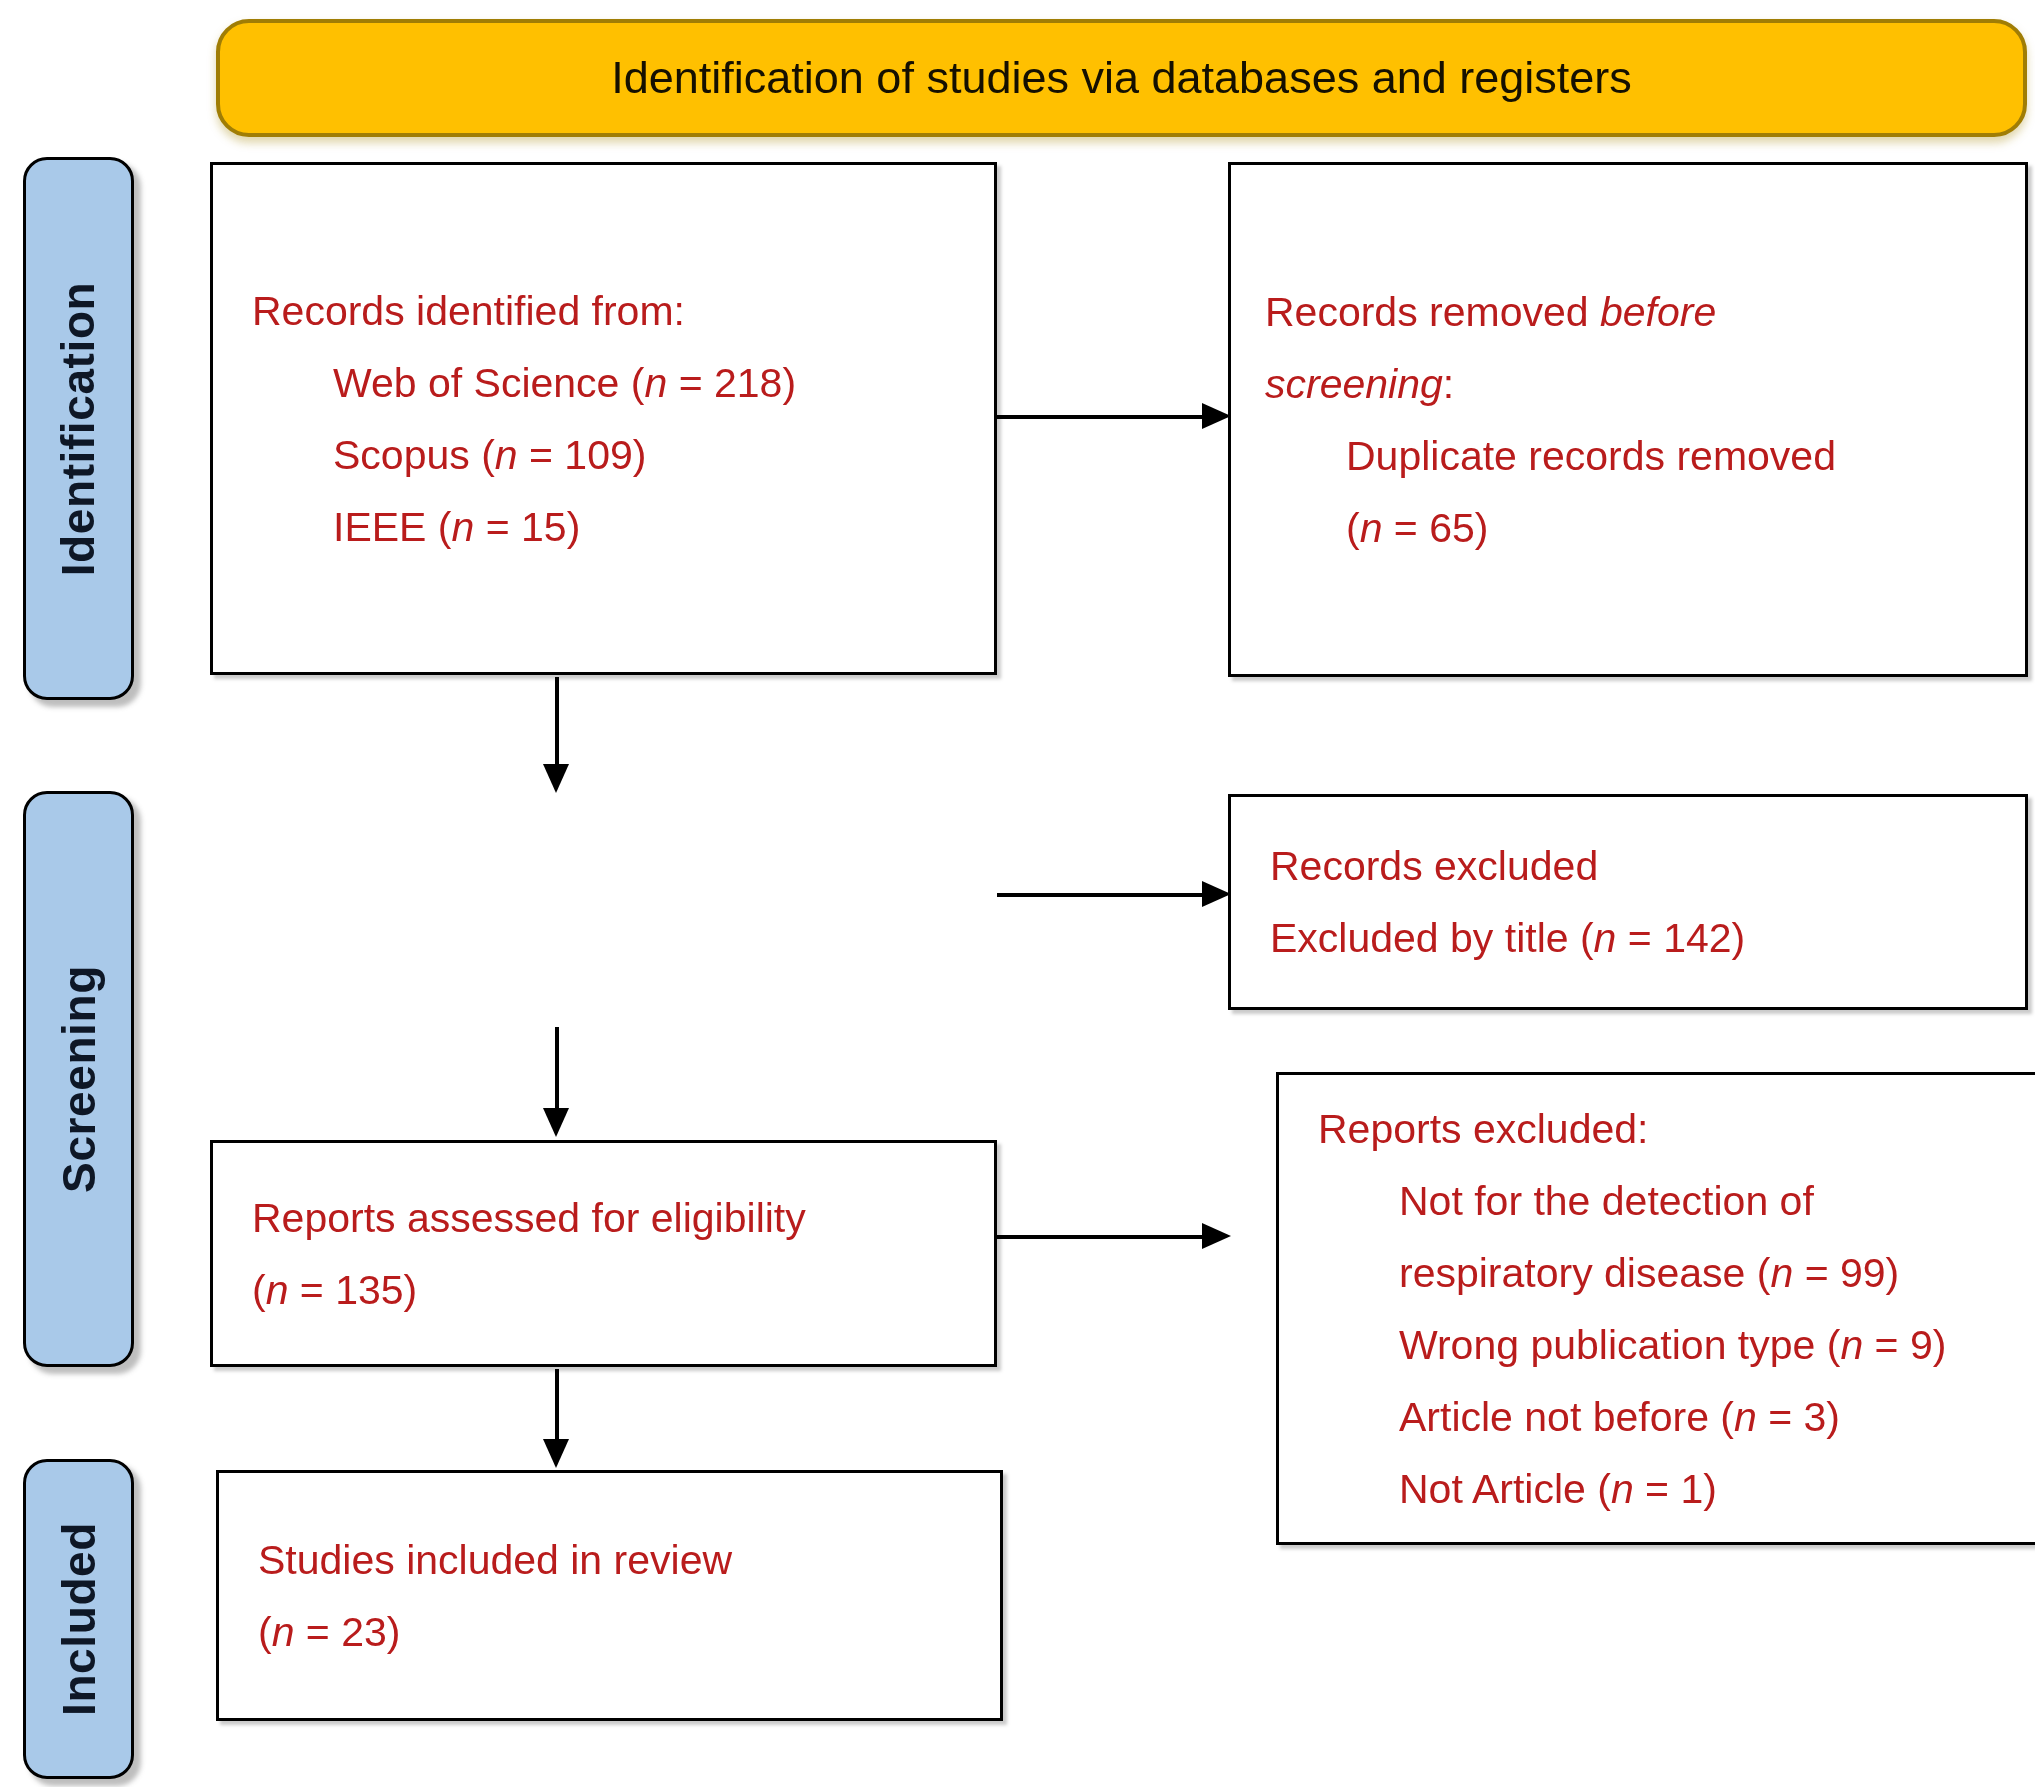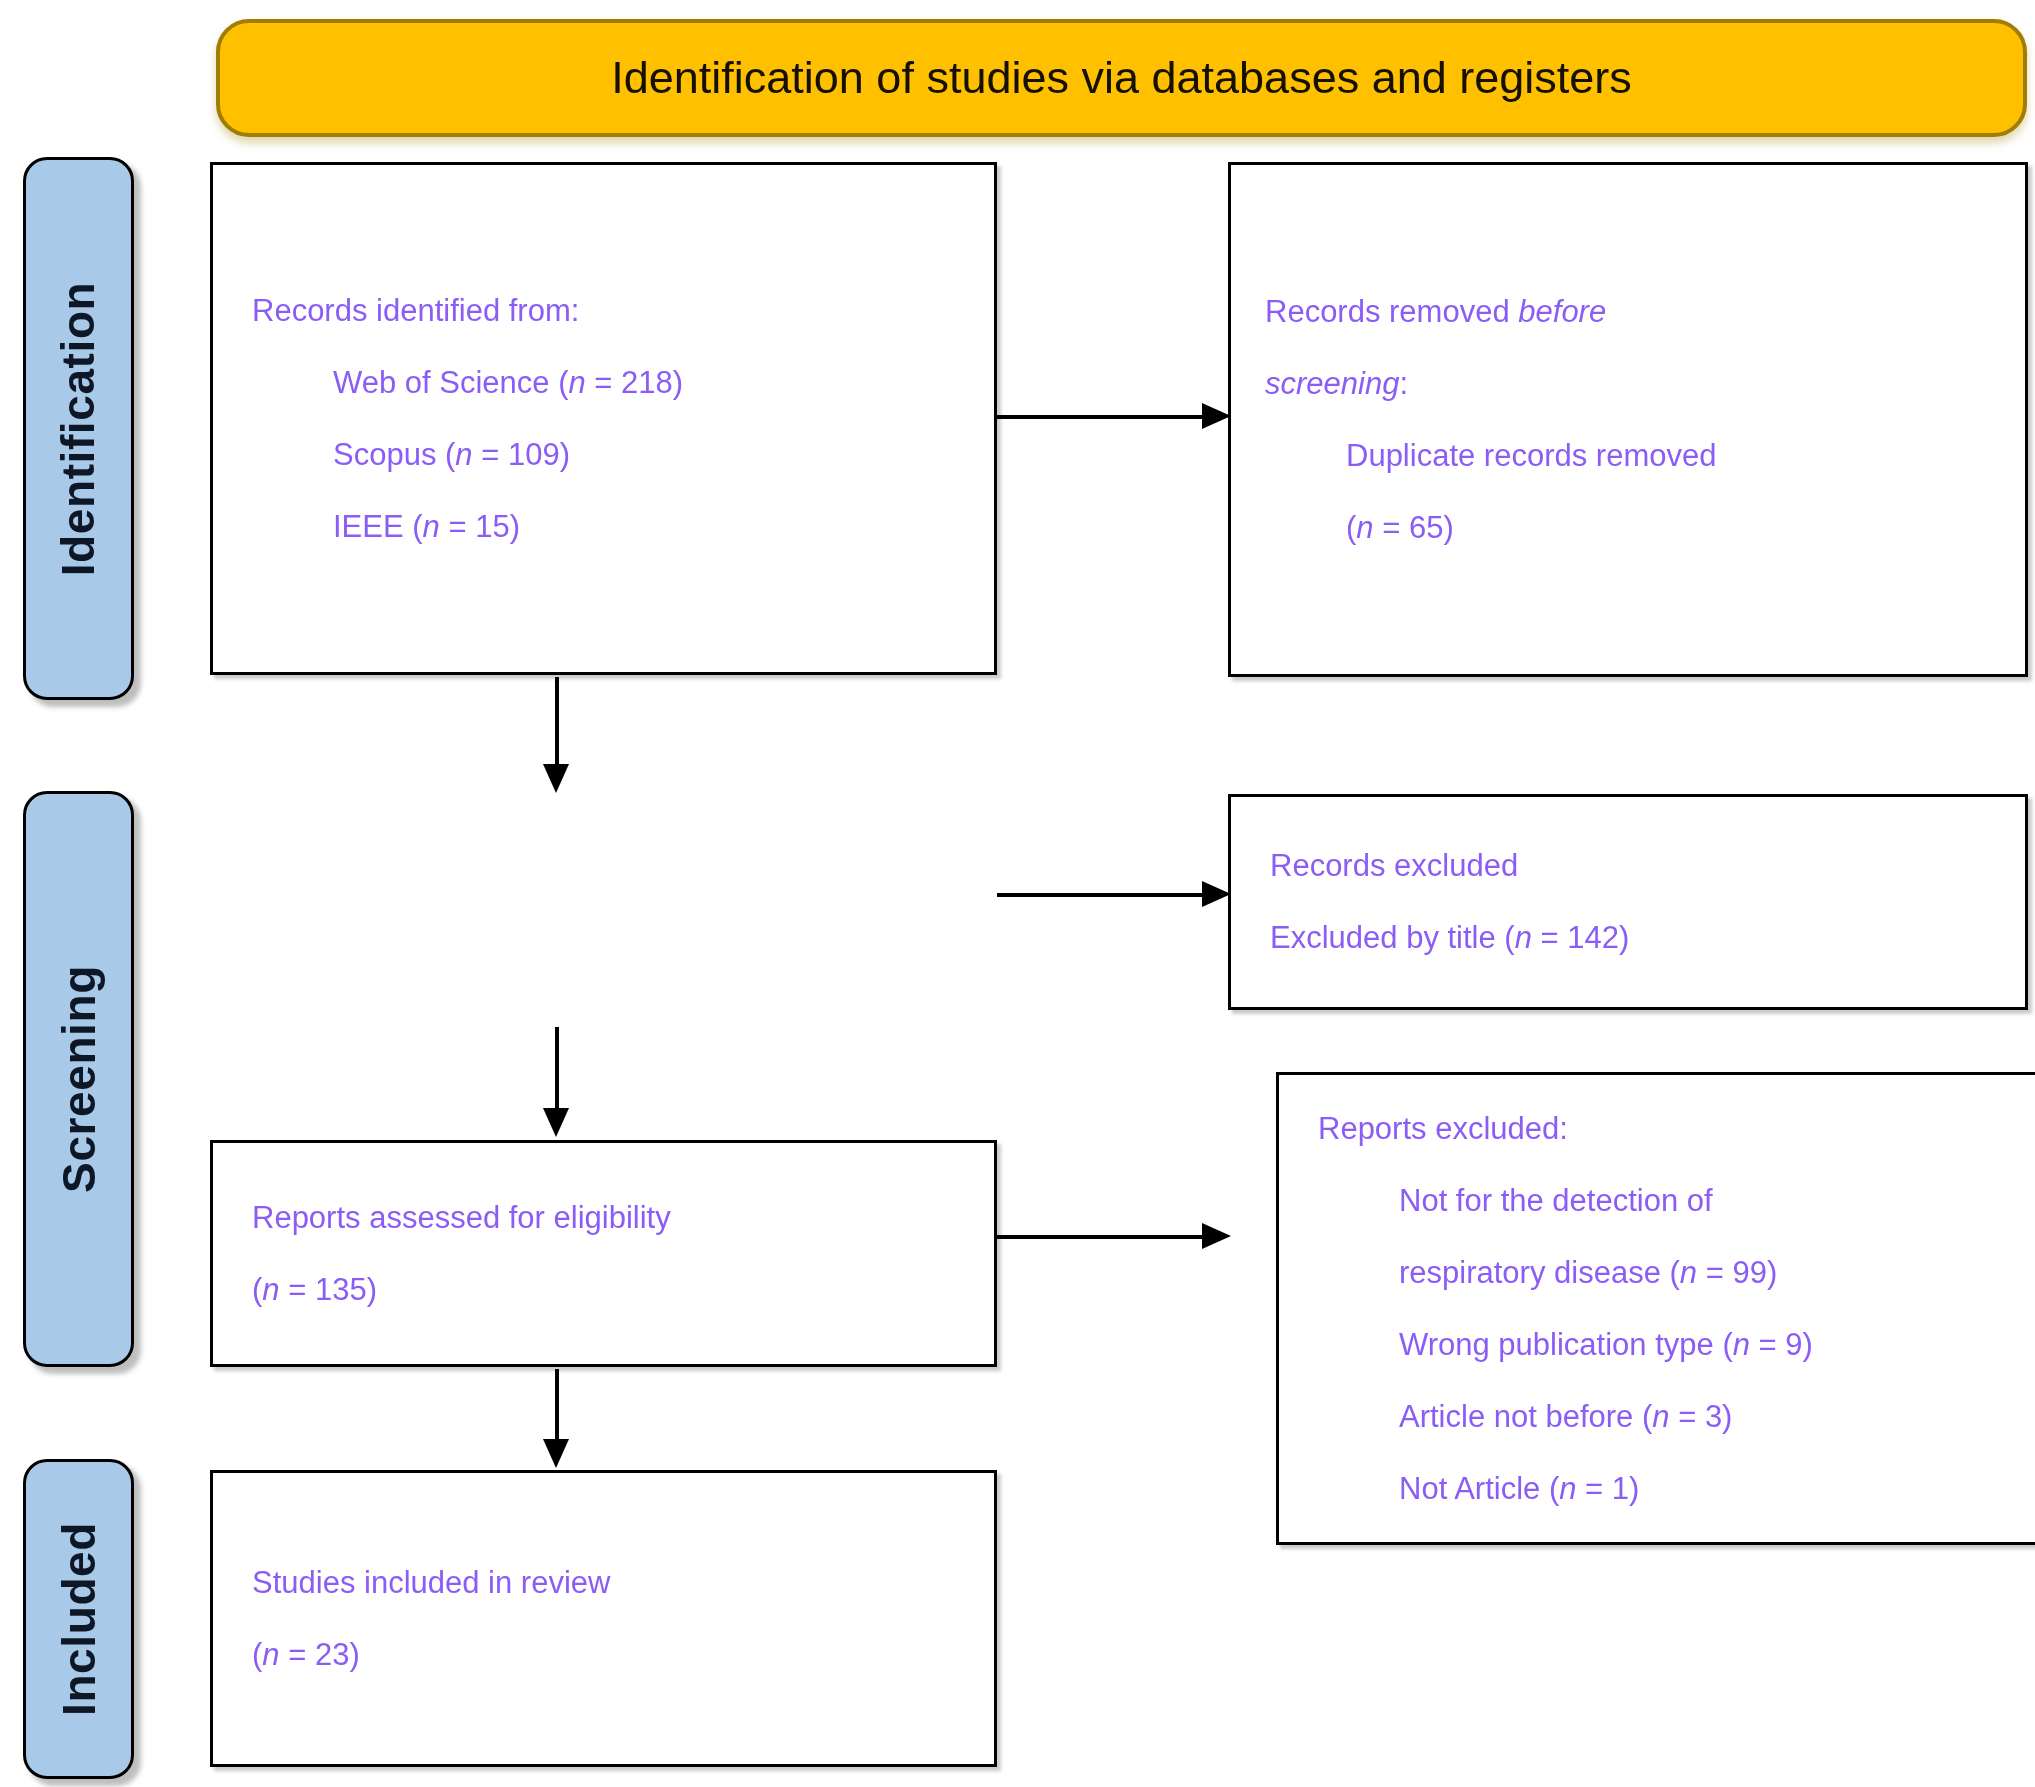--- a/index.html
+++ b/index.html
@@ -40,28 +40,28 @@
   }
 
   
   .box{
     position:absolute;box-sizing:border-box;background:#fff;
     border:3.8px solid var(--box-border,#000);
     box-shadow:3.8px 3.8px 3.1px rgba(125,125,125,.4);
     display:flex;flex-direction:column;justify-content:center;
     padding:12.5px 22.5px 12.5px 39px;
   }
-  .line{font-size:31px;line-height:72px;color:#8b5cf6;white-space:nowrap;}
+  .line{font-size:41px;line-height:72px;color:#b91c1c;white-space:nowrap;}
   .line.ind{margin-left:81px;}
   .it{font-style:italic;}
 
   #box-records-identified{left:210px;top:162px;width:787px;height:513px;}
   #box-records-screened {left:210px;top:794px;width:787px;height:232px;}
   #box-reports-assessed {left:210px;top:1140px;width:787px;height:227px;}
-  #box-studies-included {left:210px;top:1470px;width:787px;height:297px;}
+  #box-studies-included {left:216px;top:1470px;width:787px;height:251px;}
   #box-records-removed  {left:1228px;top:162px;width:800px;height:515px;padding-left:34px;}
   #box-records-excluded {left:1228px;top:794px;width:800px;height:216px;}
   #box-reports-excluded {left:1228px;top:1072px;width:800px;height:473px;margin-left:48px;}
 
   
   .harrow{position:absolute;left:997px;width:234px;height:27.5px;}
   .harrow .shaft{position:absolute;left:0;top:12px;width:207px;height:3.8px;background:var(--arrow,#000);}
   .harrow .head{position:absolute;right:0;top:0;width:0;height:0;
     border-top:13.8px solid transparent;border-bottom:13.8px solid transparent;
     border-left:29px solid var(--arrow,#000);}

